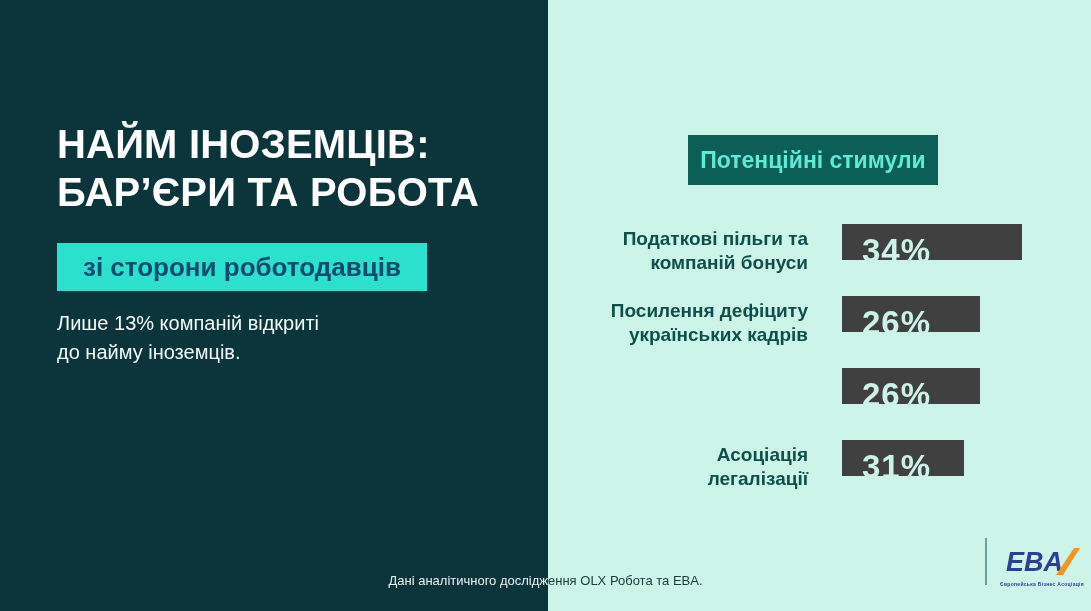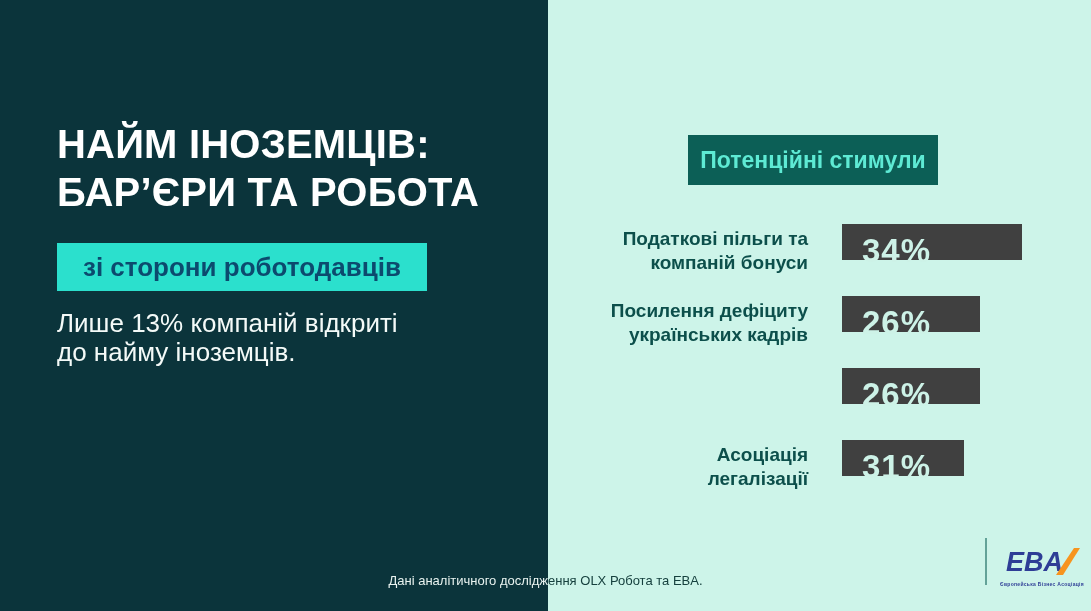--- a/index.html
+++ b/index.html
@@ -18,21 +18,21 @@
     color: #ffffff; font-size: 40px; font-weight: 700; line-height: 48px;
     letter-spacing: 0.2px;
   }
   .title .line { display: block; }
   .badge {
     display: inline-block; margin-top: 27px; height: 48px; line-height: 48px;
     padding: 0 26px; background: #2be0cd; color: #0c4a6e;
     font-size: 26px; font-weight: 700;
   }
   .note {
-    margin-top: 18px; color: #f4faf8; font-size: 26px; line-height: 29px;
+    margin-top: 18px; color: #f4faf8; font-size: 20px; line-height: 29px;
     font-weight: 400;
   }
   .note .line { display: block; }
 
   
   .panel-right {
     position: absolute; left: 548px; top: 0; width: 543px; height: 611px;
     background: #cdf4e9;
   }
   .chart-header {

